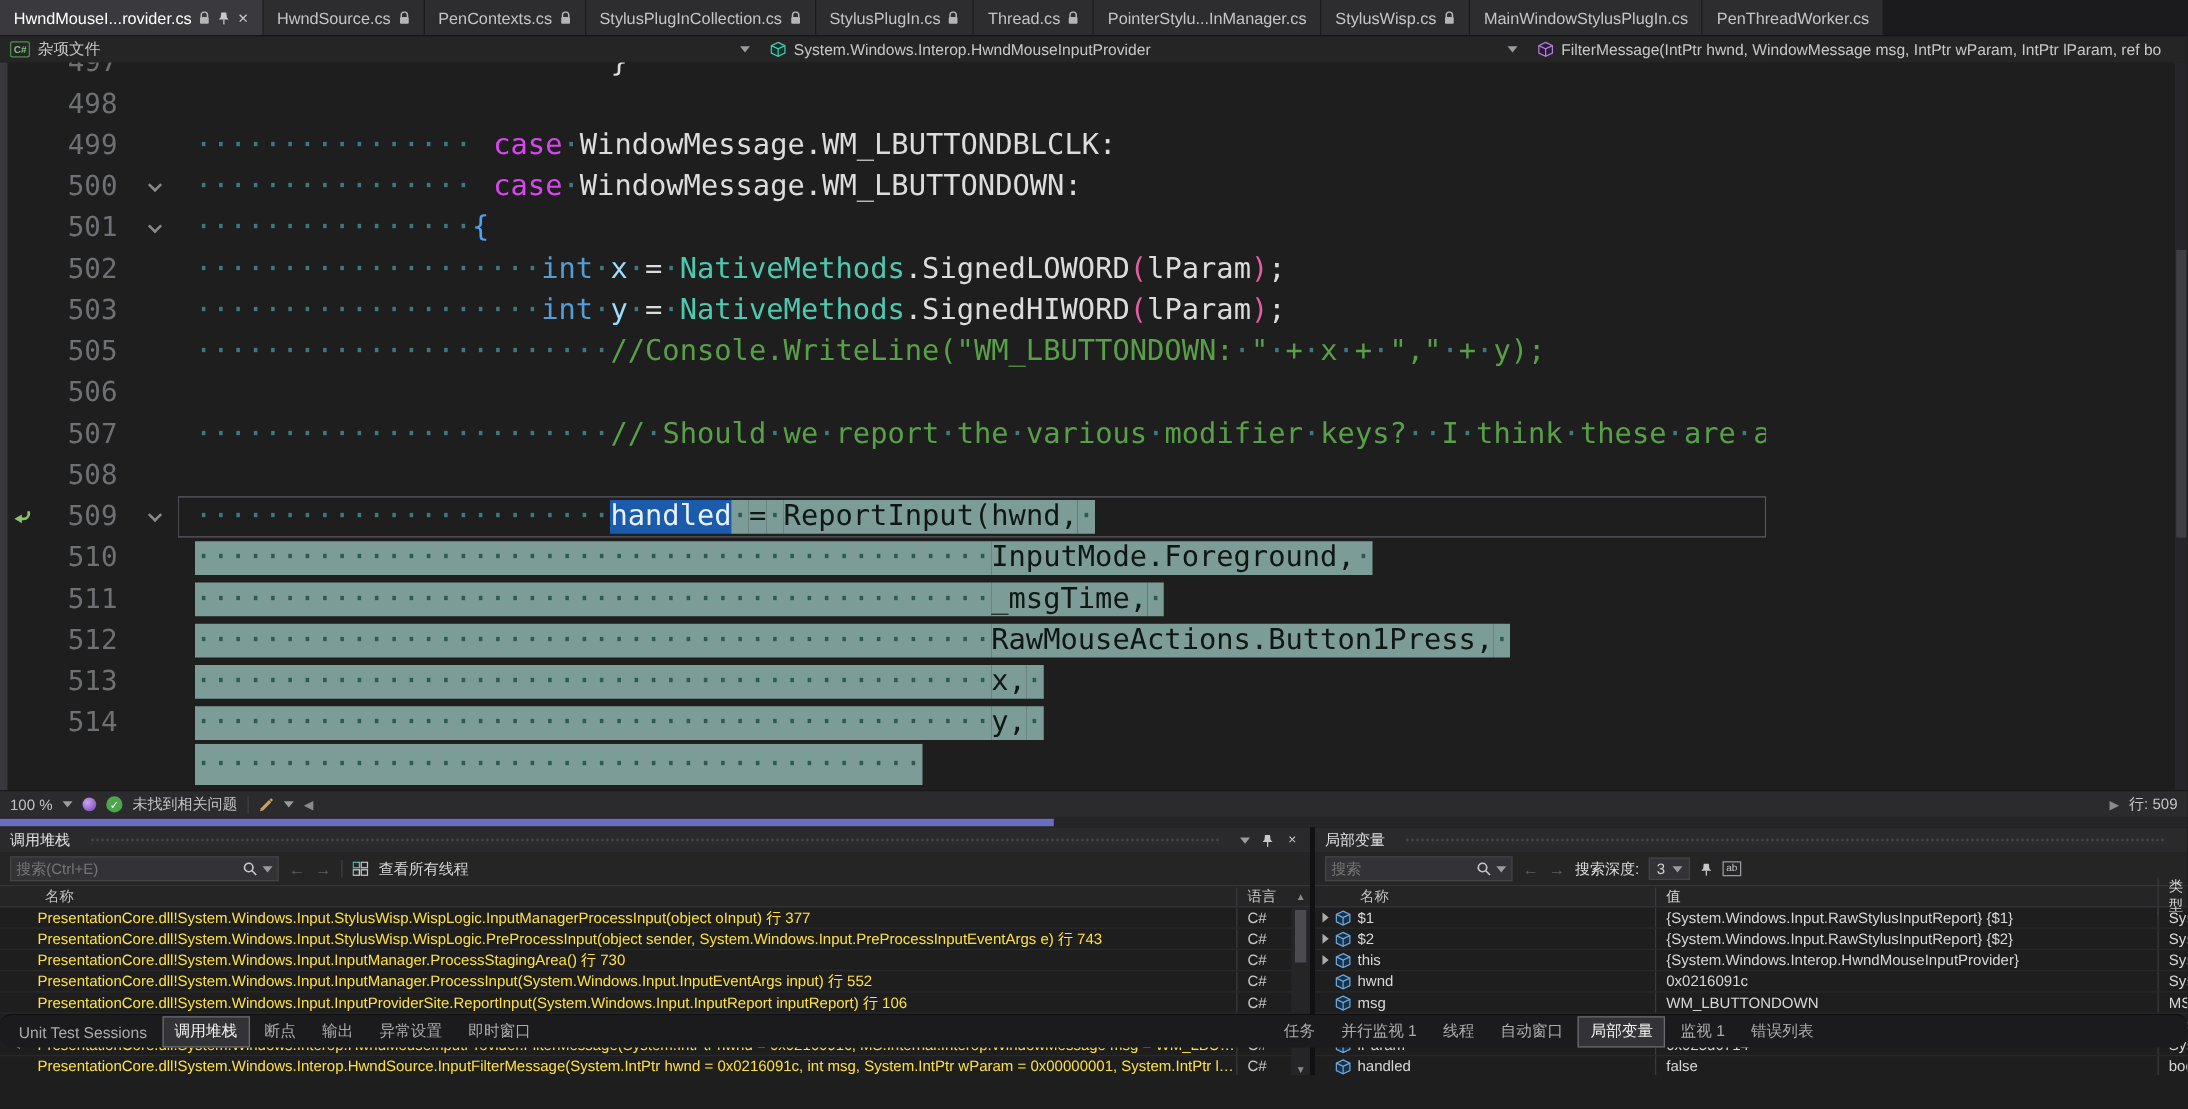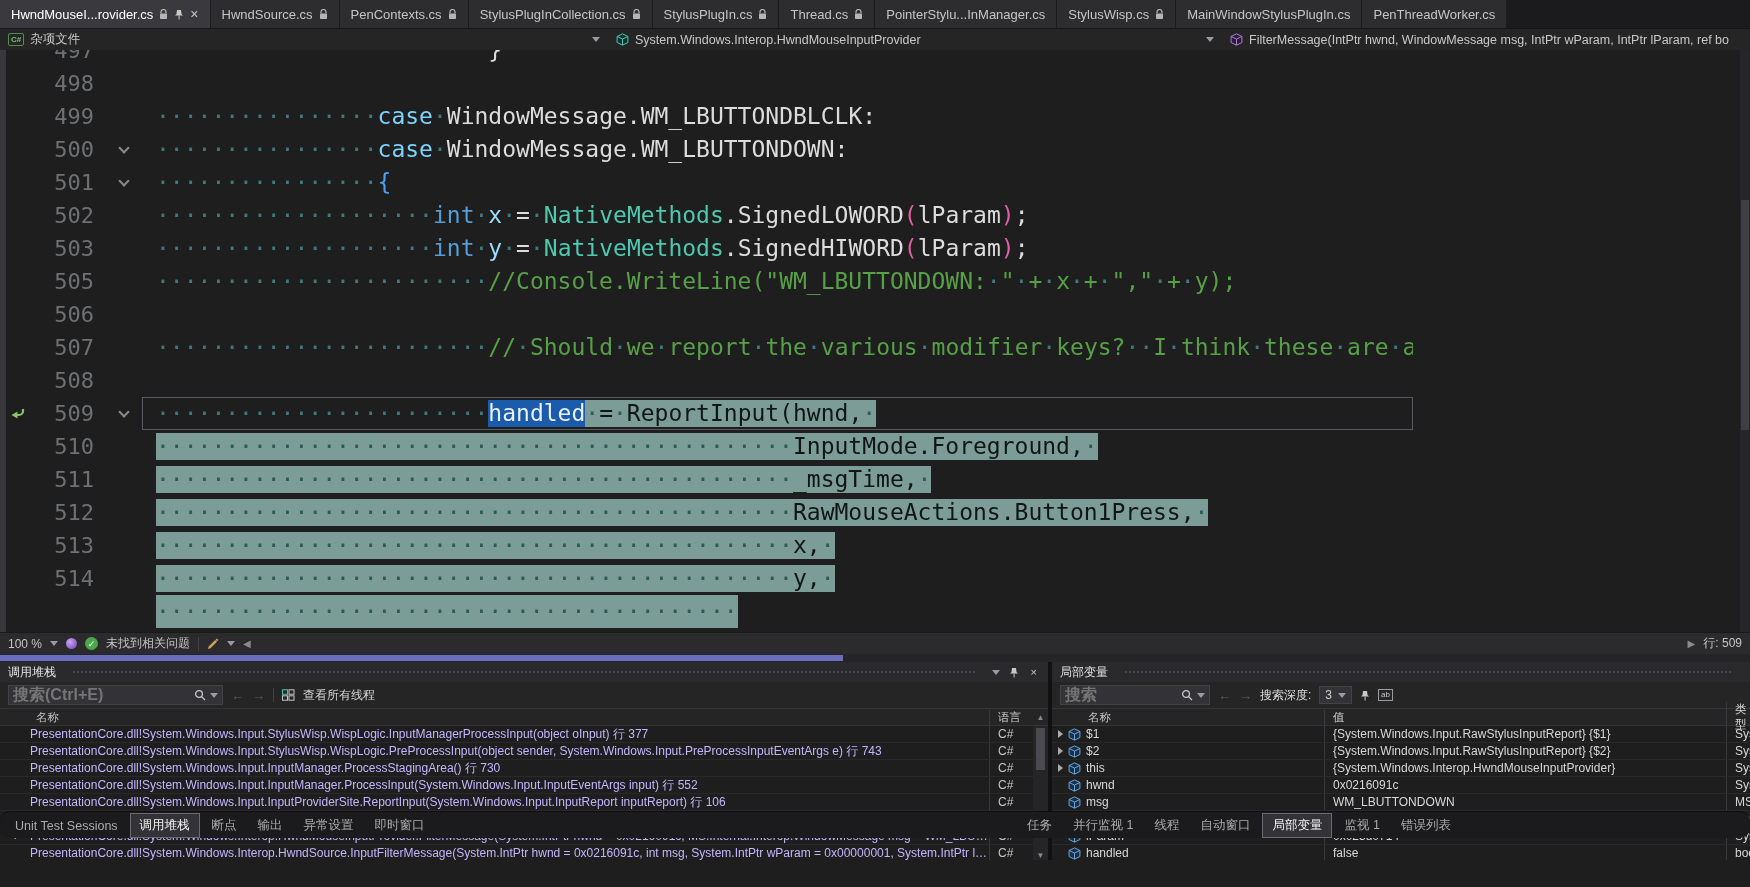--- a/index.html
+++ b/index.html
@@ -36,21 +36,21 @@
   .ln-margin { width:26px; flex:none; display:flex; align-items:center; justify-content:flex-end; }
   .ln-num { width:84px; flex:none; text-align:right; padding-right:16px; color:#6E7073; font-size:22px; }
   .ln-fold { width:32px; flex:none; position:relative; }
   .chev { position:absolute; left:10px; top:11px; width:8px; height:8px;
     border-right:2px solid #8A8A8A; border-bottom:2px solid #8A8A8A; transform:rotate(45deg); }
   .code { flex:1; padding-left:14px; white-space:pre; overflow:hidden; }
   .line.cur .code { box-shadow: inset 0 0 0 1px #5A5A62; }
   .ws  { color:#3A7A80; }
   .sp  { color:transparent; }
   .pl  { color:#DCDCDC; }
-  .ctrl{ color:#7dd3fc; }
+  .ctrl{ color:#d946ef;margin-left:17px; }
   .kw  { color:#569CD6; }
   .id  { color:#9CDCFE; }
   .ty  { color:#4EC9B0; }
   .cm  { color:#58A048; }
   .br  { color:#4EA1F0; }
   .pp  { color:#E05FA5; }
   .selb,.selt,.wst { display:inline-block; height:27px; line-height:27px; margin-top:3px; vertical-align:top; }
   .selb { background:#1B5BAB; color:#EAF1FB; }
   .selt { background:#7C9C97; color:#101614; }
   .wst  { background:#7C9C97; color:#2C5B57; }
@@ -78,28 +78,28 @@
   .ptitle { height:20px; background:#2A2A2D; display:flex; align-items:center; gap:6px;
     padding:0 8px; font-size:12px; color:#E2E2E2; flex:none; }
   .grip { flex:1; height:5px; margin:0 10px;
     background-image:radial-gradient(#45454B 1px, transparent 1.2px); background-size:4px 4px; }
   .tbtn { color:#C8C8C8; font-size:11px; padding:0 3px; }
   .ptoolbar { height:26px; background:#252526; display:flex; align-items:center; gap:8px;
     padding:0 8px; flex:none; font-size:12px; }
   .searchbox { height:20px; background:#333337; border:1px solid #434346; display:flex;
     align-items:center; padding:0 4px; gap:4px; }
   .searchbox input { flex:1; background:transparent; border:none; outline:none; color:#fdba74;
-    font-size:16px; font-family:"Liberation Sans",sans-serif; min-width:0;font-weight:bold; }
+    font-size:12px; font-family:"Liberation Sans",sans-serif; min-width:0; }
   .nav-arrow { color:#5E5E62; font-size:13px; }
   .phead { height:18px; background:#252526; border-top:1px solid #333338; border-bottom:1px solid #333338;
     display:flex; align-items:center; font-size:11.5px; color:#C0C0C0; flex:none; }
   .pbody { flex:1; position:relative; overflow:hidden; font-size:12px; }
   .row { display:flex; height:17px; line-height:17px; border-bottom:1px solid #29292C; white-space:nowrap; }
   .cs-gutter { width:30px; flex:none; display:flex; align-items:center; justify-content:center; }
-  .cs-name { flex:1; overflow:hidden; text-overflow:ellipsis; color:#c4b5fd; }
+  .cs-name { flex:1; overflow:hidden; text-overflow:ellipsis; color:#fde047; }
   .cs-lang { width:44px; flex:none; border-left:1px solid #3A3A3E; padding-left:8px; color:#C8C8C8; }
   .cs-sb { width:15px; flex:none; }
   #cs-scroll { position:absolute; right:0; top:0; bottom:0; width:15px; background:#252528;
     display:flex; flex-direction:column; align-items:center; font-size:8px; color:#8A8A8A; }
   #cs-scroll .thumb { width:9px; height:42px; background:#4A4A50; margin-top:2px; }
   #cs-scroll .sp2 { flex:1; }
   .lc-exp { width:16px; flex:none; display:flex; align-items:center; justify-content:center; }
   .tri-r { width:0; height:0; border-top:4px solid transparent; border-bottom:4px solid transparent;
     border-left:5px solid #ABABAB; }
   .lc-icon { width:18px; flex:none; display:flex; align-items:center; }

